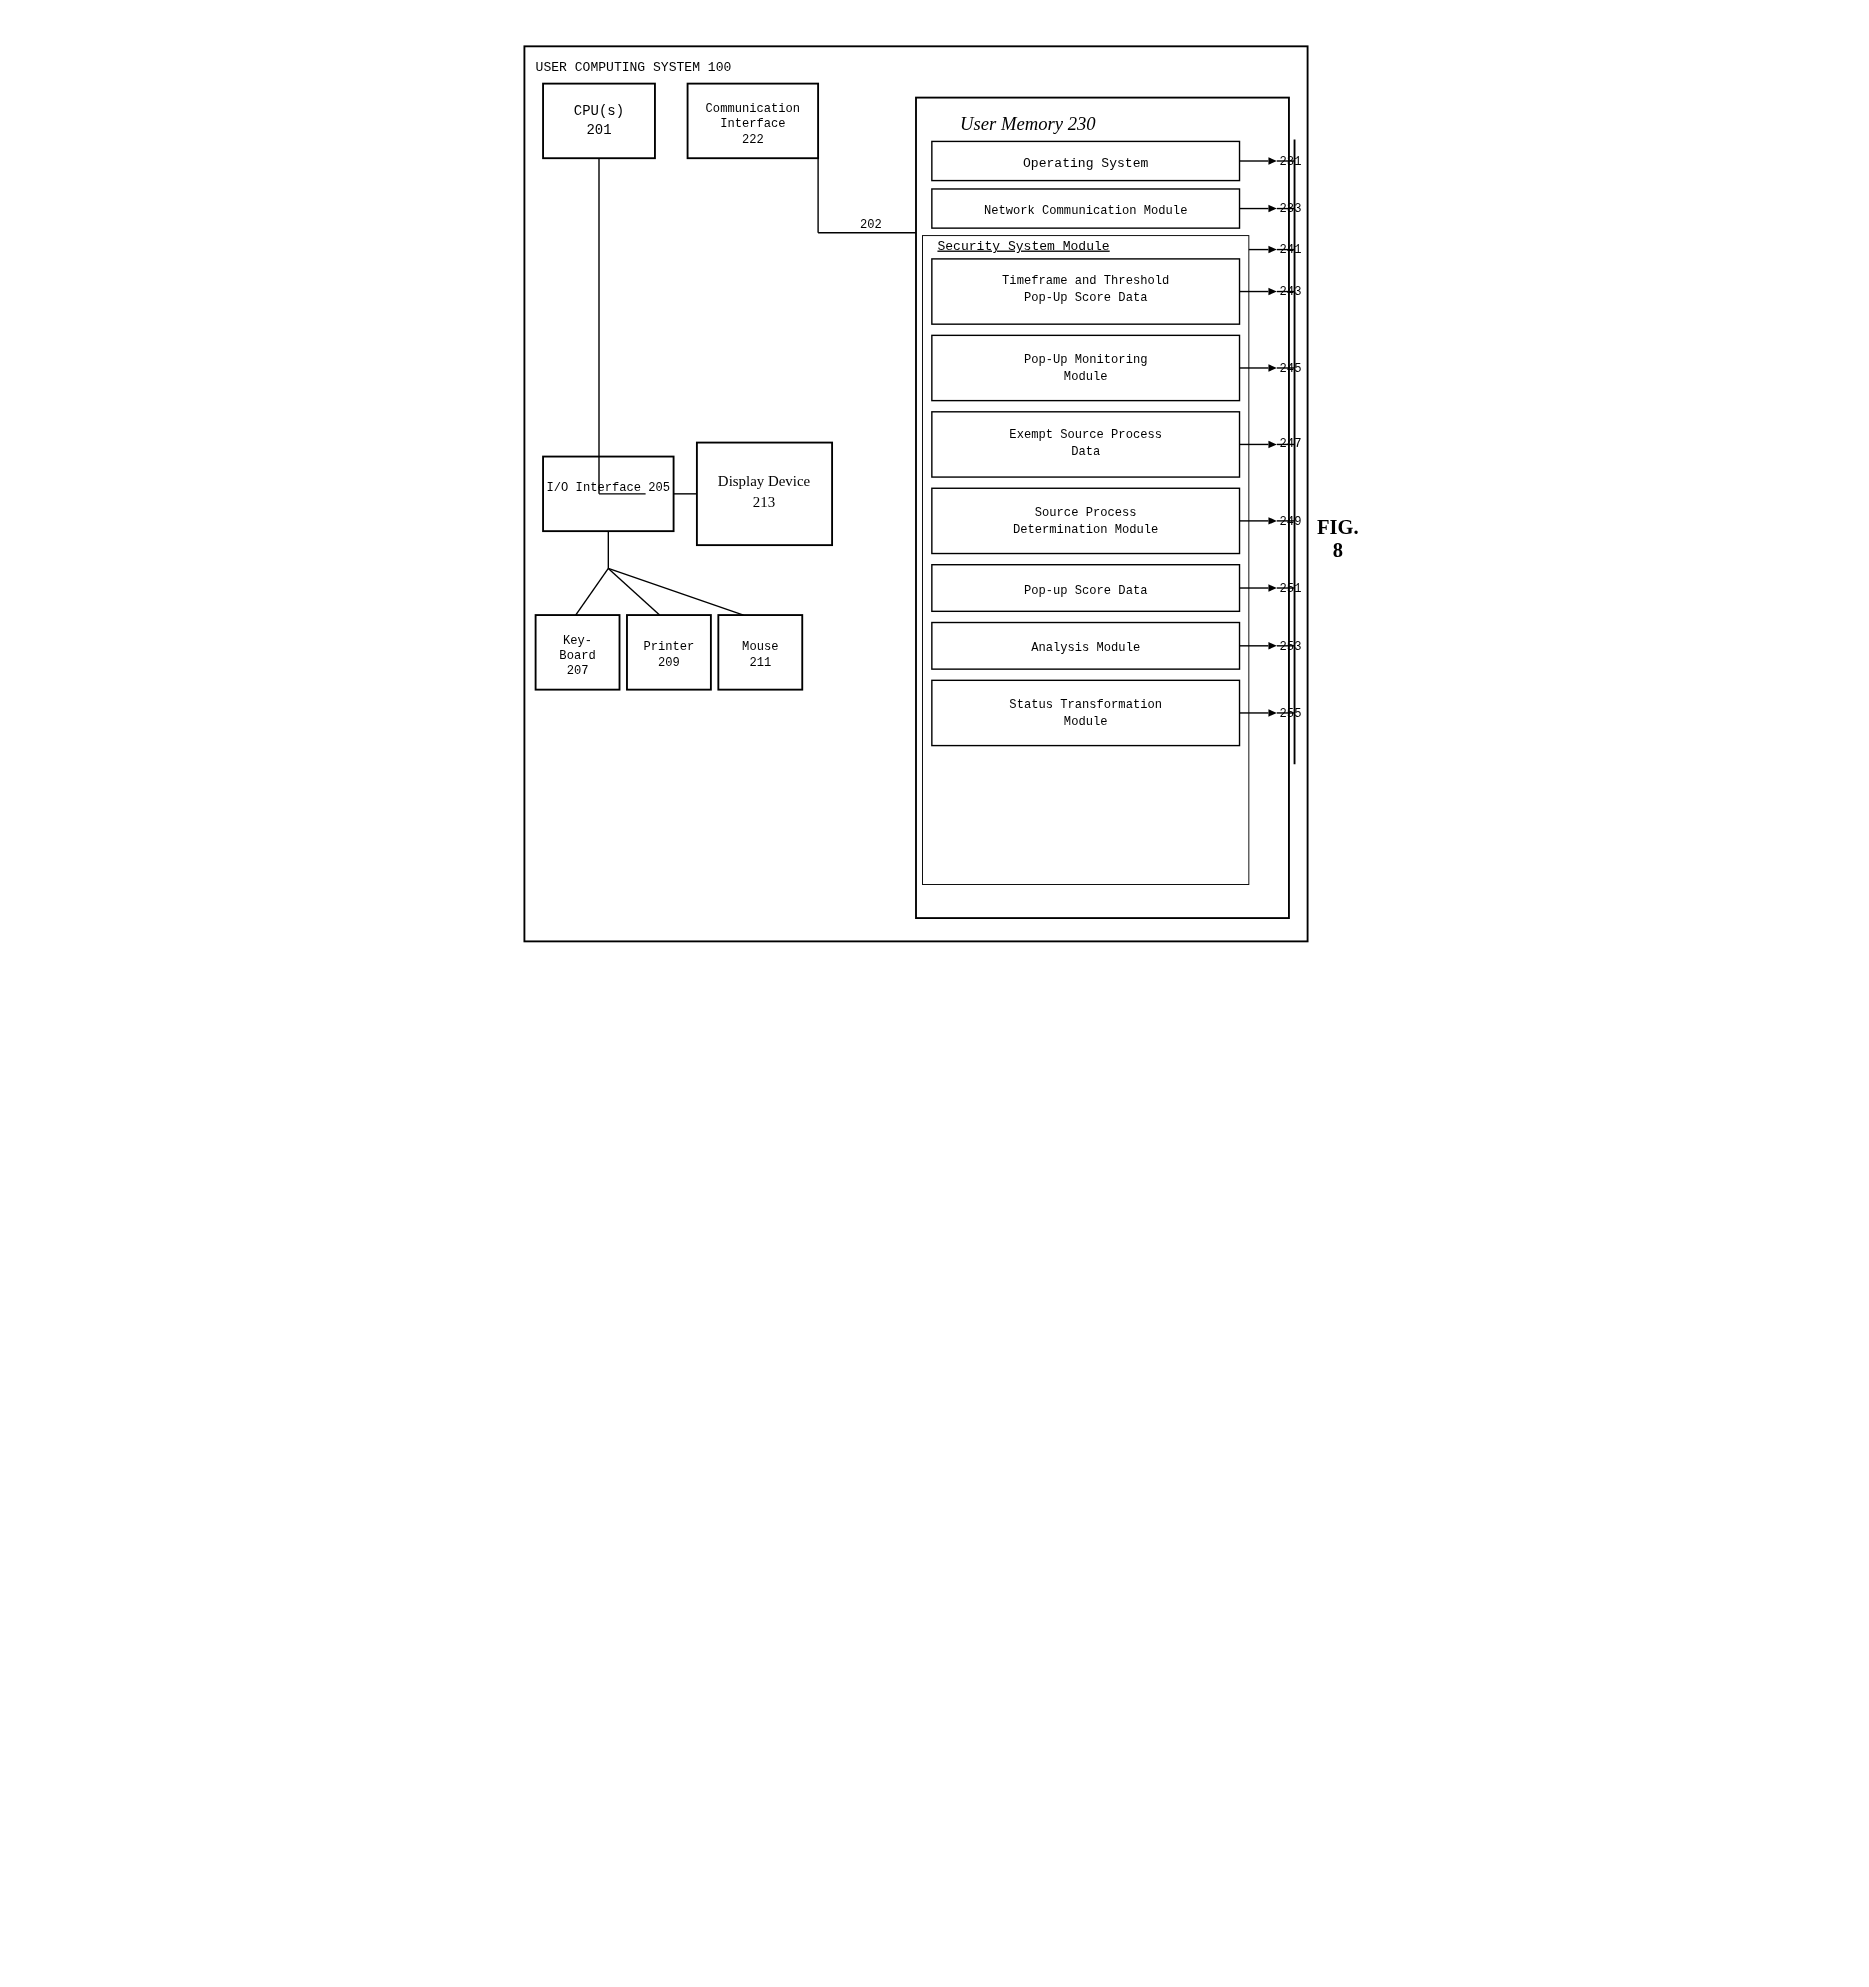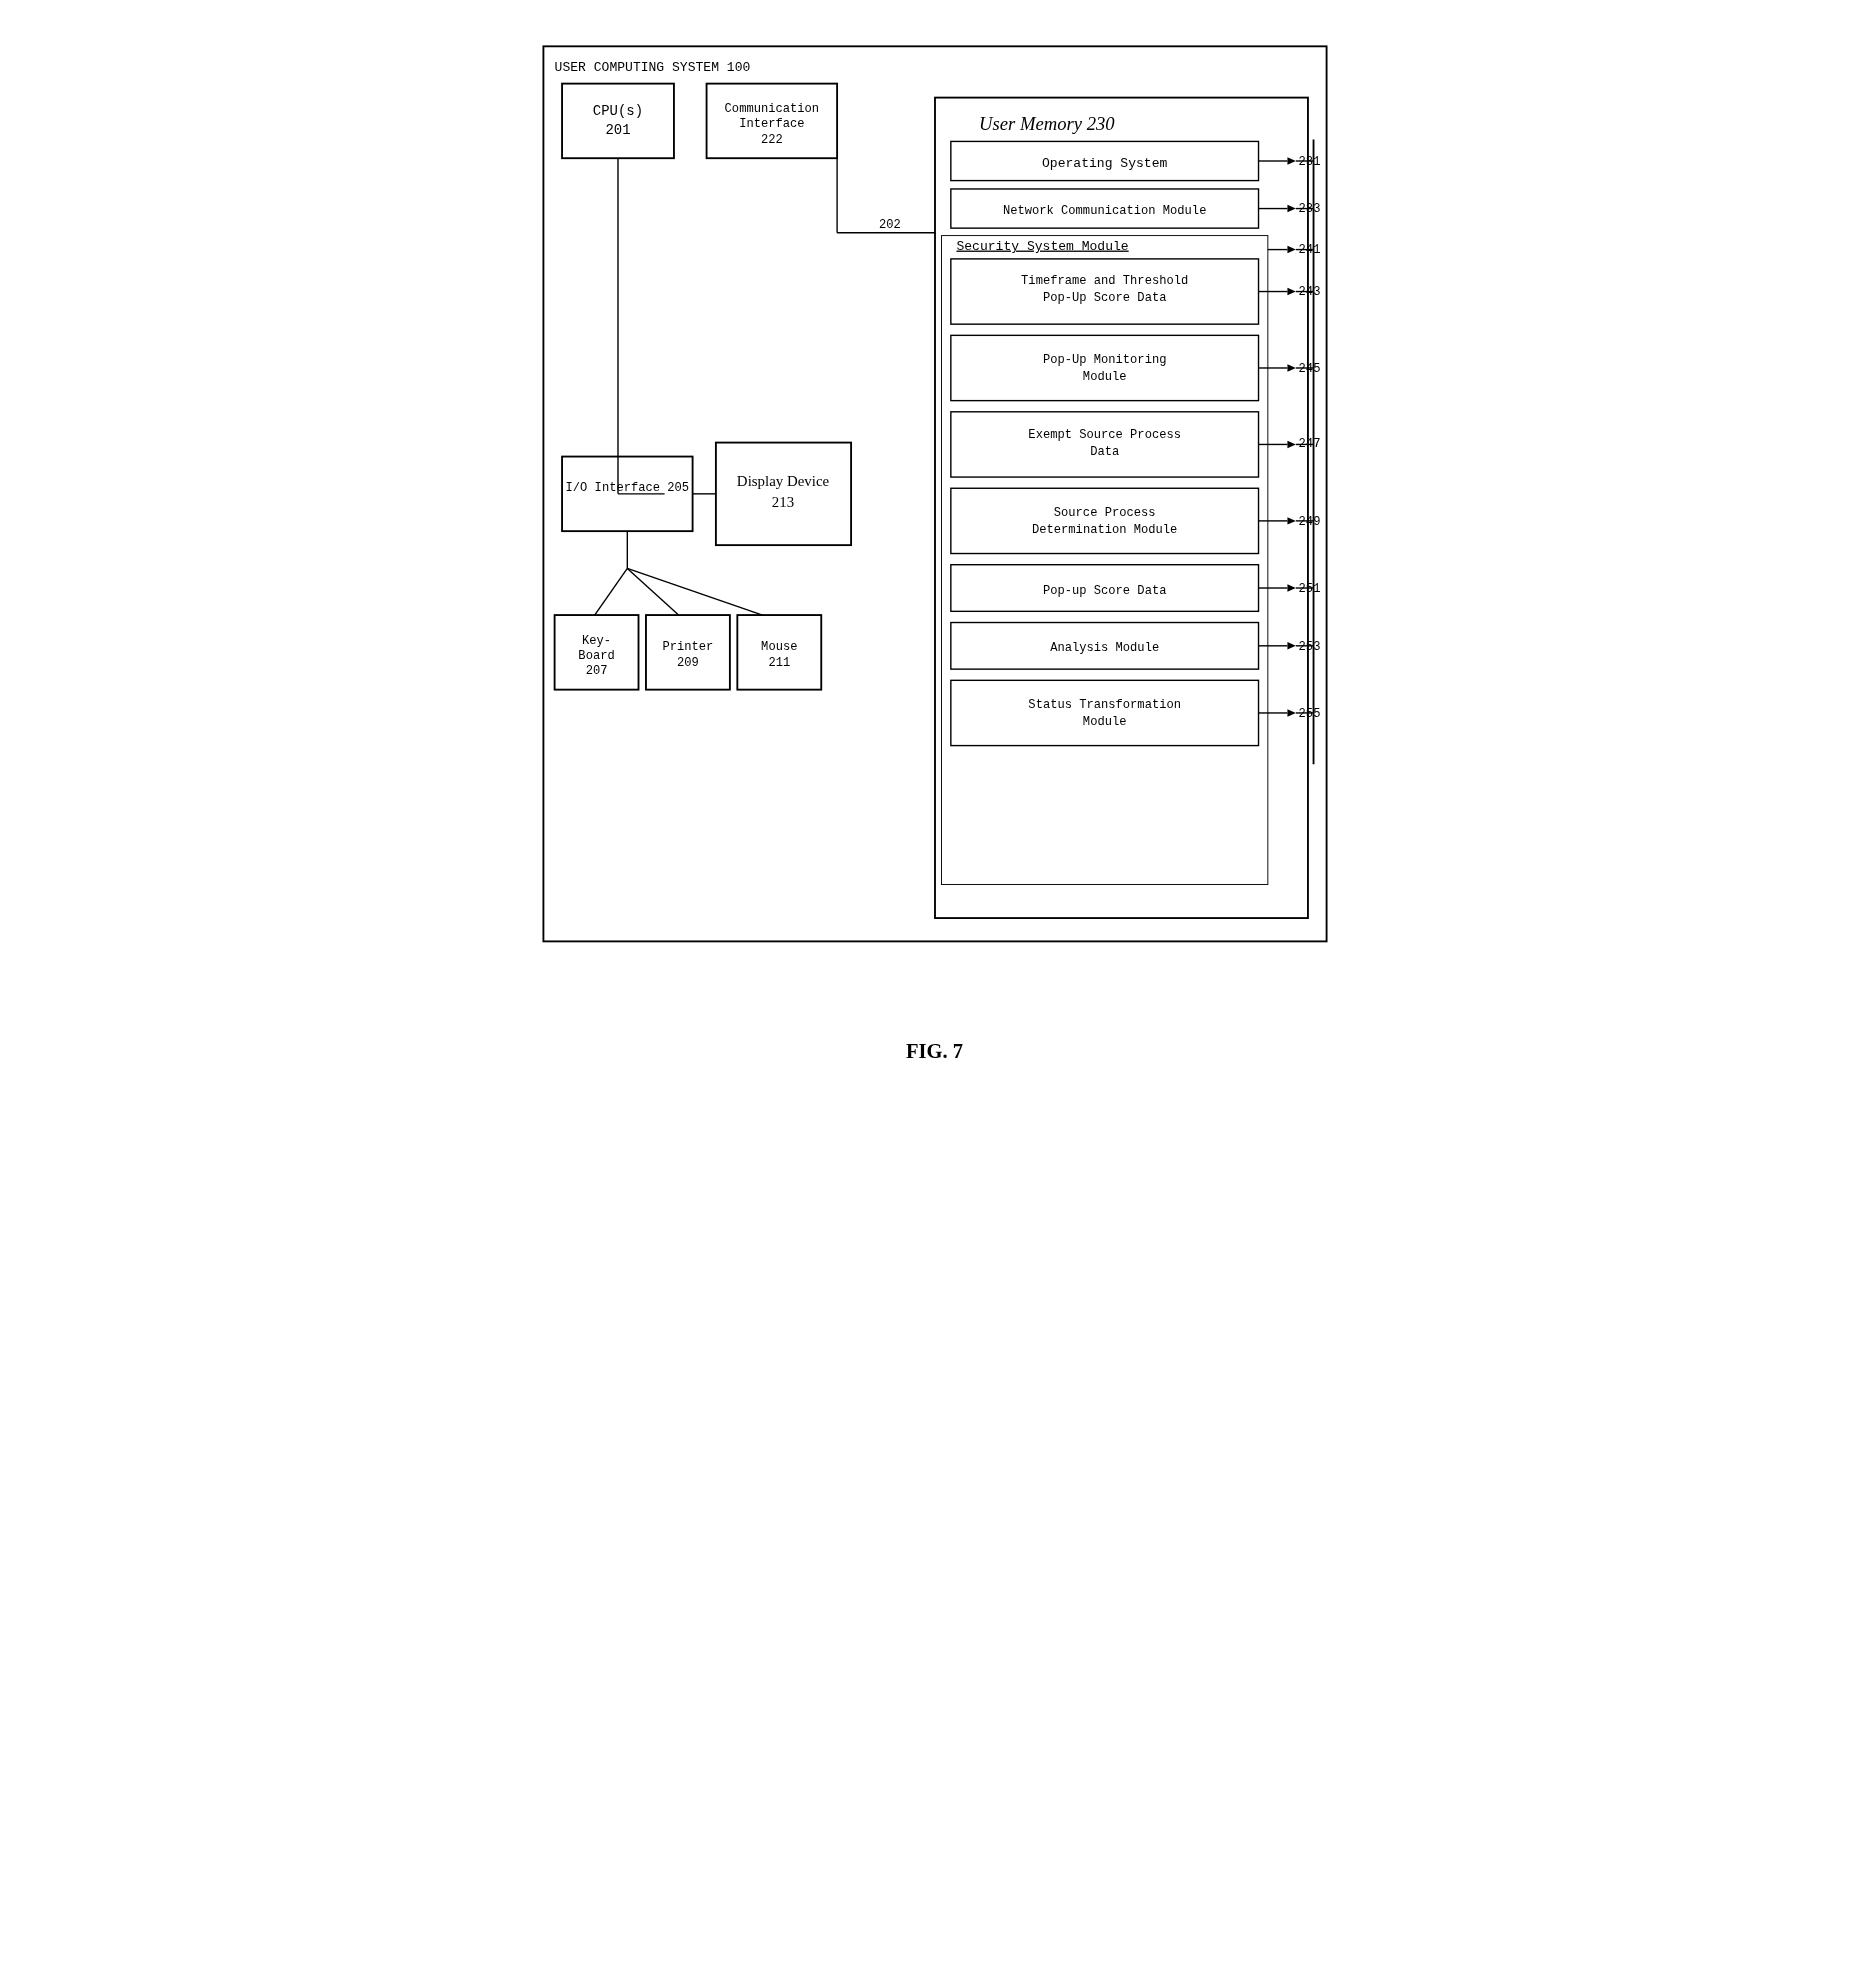--- a/index.html
+++ b/index.html
@@ -9,21 +9,21 @@
       display: flex;
       flex-direction: column;
       align-items: center;
       padding: 37px 18.6px;
       min-height: 1988px;
     }
 
     .diagram-wrapper {
       width: 839px;
       display: flex;
-      flex-direction: column;
+      flex-direction: row;
       align-items: center;
     }
 
     
     .svg-container {
       position: relative;
       width: 802px;
     }
 
     .fig-label {
@@ -177,15 +177,15 @@
       <line x1="777" y1="725" x2="808" y2="725" stroke="#000" stroke-width="1.5"></line>
       <polygon points="808,721 817,725 808,729" fill="#000"></polygon>
       <text x="820" y="729" font-family="Courier New, monospace" font-size="13">255</text>
       <line x1="817" y1="725" x2="836" y2="725" stroke="#000" stroke-width="1.5"></line>
 
       <line x1="836" y1="110" x2="836" y2="780" stroke="#000" stroke-width="2"></line>
 
     </svg>
   </div>
 
-  <div class="fig-label">FIG. 7</div>
+  <div class="fig-label">FIG. 8</div>
 </div>
 
 
 </body></html>

